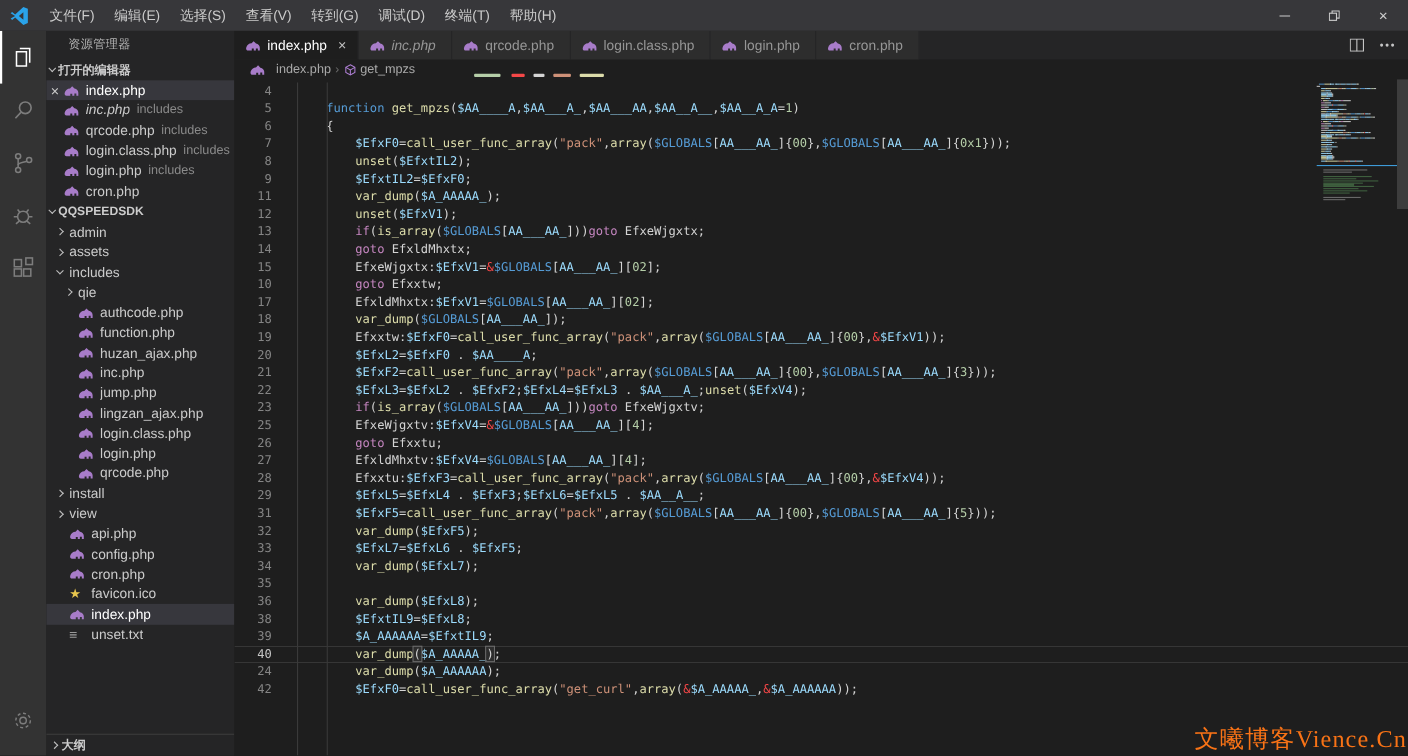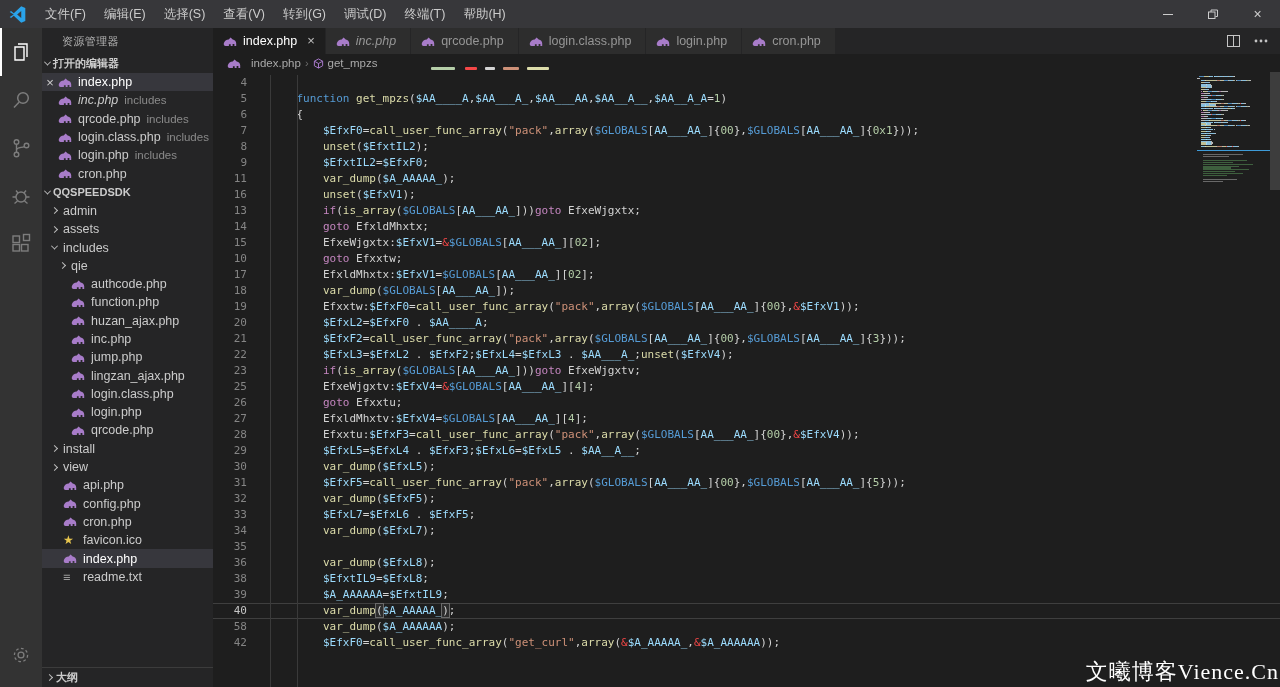--- a/index.html
+++ b/index.html
@@ -386,21 +386,21 @@
         <span class="ficon">
           <svg width="14" height="11" viewBox="0 0 14 11">
             <path fill="#a87cc9" d="M2.6 10 C1 10 .4 8.6 .9 7.1 C1.5 5 3.3 3.4 5.7 3.4 L7.6 1.4 L9.7 3.5 C11.8 3.9 13.2 5.5 13.2 7.3 L13.2 10 L11.4 10 L11.4 8 L9.6 8 L9.6 10 L7.7 10 L7.7 8.2 L5.9 8.2 L5.9 10 Z"></path>
           </svg>
         </span>
         <span class="lbl">index.php</span>
       </div>
       <div class="row" style="padding-left: 10px;">
         <span class="tree-chev"></span>
         <span class="txt-icon">≡</span>
-        <span class="lbl">readme.txt</span>
+        <span class="lbl">unset.txt</span>
       </div>
     </div>
   <div class="outline-bar">
     <span class="chev right"></span>
     <span>大纲</span>
   </div>
 </div>
 
 <div class="editor">
   <div class="tabbar">
@@ -494,48 +494,47 @@
     <div class="indent-guide" style="left:57px"></div>
     <div class="indent-guide" style="left:84px"></div>
     <div id="code-lines">
         <div class="code-line"><span class="ln">4</span><span class="lc"></span></div>
         <div class="code-line"><span class="ln">5</span><span class="lc"><span class="t-pl">    </span><span class="t-kw">function</span><span class="t-pl"> </span><span class="t-fn">get_mpzs</span><span class="t-pl">(</span><span class="t-var">$AA____A</span><span class="t-pl">,</span><span class="t-var">$AA___A_</span><span class="t-pl">,</span><span class="t-var">$AA___AA</span><span class="t-pl">,</span><span class="t-var">$AA__A__</span><span class="t-pl">,</span><span class="t-var">$AA__A_A</span><span class="t-pl">=</span><span class="t-num">1</span><span class="t-pl">)</span></span></div>
         <div class="code-line"><span class="ln">6</span><span class="lc"><span class="t-pl">    {</span></span></div>
         <div class="code-line"><span class="ln">7</span><span class="lc"><span class="t-pl">        </span><span class="t-var">$EfxF0</span><span class="t-pl">=</span><span class="t-fn">call_user_func_array</span><span class="t-pl">(</span><span class="t-str">"pack"</span><span class="t-pl">,</span><span class="t-fn">array</span><span class="t-pl">(</span><span class="t-kw">$GLOBALS</span><span class="t-pl">[</span><span class="t-var">AA___AA_</span><span class="t-pl">]{</span><span class="t-num">00</span><span class="t-pl">},</span><span class="t-kw">$GLOBALS</span><span class="t-pl">[</span><span class="t-var">AA___AA_</span><span class="t-pl">]{</span><span class="t-num">0x1</span><span class="t-pl">}));</span></span></div>
         <div class="code-line"><span class="ln">8</span><span class="lc"><span class="t-pl">        </span><span class="t-fn">unset</span><span class="t-pl">(</span><span class="t-var">$EfxtIL2</span><span class="t-pl">);</span></span></div>
         <div class="code-line"><span class="ln">9</span><span class="lc"><span class="t-pl">        </span><span class="t-var">$EfxtIL2</span><span class="t-pl">=</span><span class="t-var">$EfxF0</span><span class="t-pl">;</span></span></div>
         <div class="code-line"><span class="ln">11</span><span class="lc"><span class="t-pl">        </span><span class="t-fn">var_dump</span><span class="t-pl">(</span><span class="t-var">$A_AAAAA_</span><span class="t-pl">);</span></span></div>
-        <div class="code-line"><span class="ln">16</span><span class="lc"><span class="t-pl">        </span><span class="t-fn">unset</span><span class="t-pl">(</span><span class="t-var">$EfxV1</span><span class="t-pl">);</span></span></div>
+        <div class="code-line"><span class="ln">12</span><span class="lc"><span class="t-pl">        </span><span class="t-fn">unset</span><span class="t-pl">(</span><span class="t-var">$EfxV1</span><span class="t-pl">);</span></span></div>
         <div class="code-line"><span class="ln">13</span><span class="lc"><span class="t-pl">        </span><span class="t-ctl">if</span><span class="t-pl">(</span><span class="t-fn">is_array</span><span class="t-pl">(</span><span class="t-kw">$GLOBALS</span><span class="t-pl">[</span><span class="t-var">AA___AA_</span><span class="t-pl">]))</span><span class="t-ctl">goto</span><span class="t-pl"> EfxeWjgxtx;</span></span></div>
         <div class="code-line"><span class="ln">14</span><span class="lc"><span class="t-pl">        </span><span class="t-ctl">goto</span><span class="t-pl"> EfxldMhxtx;</span></span></div>
         <div class="code-line"><span class="ln">15</span><span class="lc"><span class="t-pl">        </span><span class="t-pl">EfxeWjgxtx:</span><span class="t-var">$EfxV1</span><span class="t-pl">=</span><span class="t-amp">&amp;</span><span class="t-kw">$GLOBALS</span><span class="t-pl">[</span><span class="t-var">AA___AA_</span><span class="t-pl">][</span><span class="t-num">02</span><span class="t-pl">];</span></span></div>
         <div class="code-line"><span class="ln">10</span><span class="lc"><span class="t-pl">        </span><span class="t-ctl">goto</span><span class="t-pl"> Efxxtw;</span></span></div>
         <div class="code-line"><span class="ln">17</span><span class="lc"><span class="t-pl">        </span><span class="t-pl">EfxldMhxtx:</span><span class="t-var">$EfxV1</span><span class="t-pl">=</span><span class="t-kw">$GLOBALS</span><span class="t-pl">[</span><span class="t-var">AA___AA_</span><span class="t-pl">][</span><span class="t-num">02</span><span class="t-pl">];</span></span></div>
         <div class="code-line"><span class="ln">18</span><span class="lc"><span class="t-pl">        </span><span class="t-fn">var_dump</span><span class="t-pl">(</span><span class="t-kw">$GLOBALS</span><span class="t-pl">[</span><span class="t-var">AA___AA_</span><span class="t-pl">]);</span></span></div>
         <div class="code-line"><span class="ln">19</span><span class="lc"><span class="t-pl">        </span><span class="t-pl">Efxxtw:</span><span class="t-var">$EfxF0</span><span class="t-pl">=</span><span class="t-fn">call_user_func_array</span><span class="t-pl">(</span><span class="t-str">"pack"</span><span class="t-pl">,</span><span class="t-fn">array</span><span class="t-pl">(</span><span class="t-kw">$GLOBALS</span><span class="t-pl">[</span><span class="t-var">AA___AA_</span><span class="t-pl">]{</span><span class="t-num">00</span><span class="t-pl">},</span><span class="t-amp">&amp;</span><span class="t-var">$EfxV1</span><span class="t-pl">));</span></span></div>
         <div class="code-line"><span class="ln">20</span><span class="lc"><span class="t-pl">        </span><span class="t-var">$EfxL2</span><span class="t-pl">=</span><span class="t-var">$EfxF0</span><span class="t-pl"> . </span><span class="t-var">$AA____A</span><span class="t-pl">;</span></span></div>
         <div class="code-line"><span class="ln">21</span><span class="lc"><span class="t-pl">        </span><span class="t-var">$EfxF2</span><span class="t-pl">=</span><span class="t-fn">call_user_func_array</span><span class="t-pl">(</span><span class="t-str">"pack"</span><span class="t-pl">,</span><span class="t-fn">array</span><span class="t-pl">(</span><span class="t-kw">$GLOBALS</span><span class="t-pl">[</span><span class="t-var">AA___AA_</span><span class="t-pl">]{</span><span class="t-num">00</span><span class="t-pl">},</span><span class="t-kw">$GLOBALS</span><span class="t-pl">[</span><span class="t-var">AA___AA_</span><span class="t-pl">]{</span><span class="t-num">3</span><span class="t-pl">}));</span></span></div>
         <div class="code-line"><span class="ln">22</span><span class="lc"><span class="t-pl">        </span><span class="t-var">$EfxL3</span><span class="t-pl">=</span><span class="t-var">$EfxL2</span><span class="t-pl"> . </span><span class="t-var">$EfxF2</span><span class="t-pl">;</span><span class="t-var">$EfxL4</span><span class="t-pl">=</span><span class="t-var">$EfxL3</span><span class="t-pl"> . </span><span class="t-var">$AA___A_</span><span class="t-pl">;</span><span class="t-fn">unset</span><span class="t-pl">(</span><span class="t-var">$EfxV4</span><span class="t-pl">);</span></span></div>
         <div class="code-line"><span class="ln">23</span><span class="lc"><span class="t-pl">        </span><span class="t-ctl">if</span><span class="t-pl">(</span><span class="t-fn">is_array</span><span class="t-pl">(</span><span class="t-kw">$GLOBALS</span><span class="t-pl">[</span><span class="t-var">AA___AA_</span><span class="t-pl">]))</span><span class="t-ctl">goto</span><span class="t-pl"> EfxeWjgxtv;</span></span></div>
         <div class="code-line"><span class="ln">25</span><span class="lc"><span class="t-pl">        </span><span class="t-pl">EfxeWjgxtv:</span><span class="t-var">$EfxV4</span><span class="t-pl">=</span><span class="t-amp">&amp;</span><span class="t-kw">$GLOBALS</span><span class="t-pl">[</span><span class="t-var">AA___AA_</span><span class="t-pl">][</span><span class="t-num">4</span><span class="t-pl">];</span></span></div>
         <div class="code-line"><span class="ln">26</span><span class="lc"><span class="t-pl">        </span><span class="t-ctl">goto</span><span class="t-pl"> Efxxtu;</span></span></div>
         <div class="code-line"><span class="ln">27</span><span class="lc"><span class="t-pl">        </span><span class="t-pl">EfxldMhxtv:</span><span class="t-var">$EfxV4</span><span class="t-pl">=</span><span class="t-kw">$GLOBALS</span><span class="t-pl">[</span><span class="t-var">AA___AA_</span><span class="t-pl">][</span><span class="t-num">4</span><span class="t-pl">];</span></span></div>
         <div class="code-line"><span class="ln">28</span><span class="lc"><span class="t-pl">        </span><span class="t-pl">Efxxtu:</span><span class="t-var">$EfxF3</span><span class="t-pl">=</span><span class="t-fn">call_user_func_array</span><span class="t-pl">(</span><span class="t-str">"pack"</span><span class="t-pl">,</span><span class="t-fn">array</span><span class="t-pl">(</span><span class="t-kw">$GLOBALS</span><span class="t-pl">[</span><span class="t-var">AA___AA_</span><span class="t-pl">]{</span><span class="t-num">00</span><span class="t-pl">},</span><span class="t-amp">&amp;</span><span class="t-var">$EfxV4</span><span class="t-pl">));</span></span></div>
         <div class="code-line"><span class="ln">29</span><span class="lc"><span class="t-pl">        </span><span class="t-var">$EfxL5</span><span class="t-pl">=</span><span class="t-var">$EfxL4</span><span class="t-pl"> . </span><span class="t-var">$EfxF3</span><span class="t-pl">;</span><span class="t-var">$EfxL6</span><span class="t-pl">=</span><span class="t-var">$EfxL5</span><span class="t-pl"> . </span><span class="t-var">$AA__A__</span><span class="t-pl">;</span></span></div>
-        <div class="code-line"><span class="ln">30</span><span class="lc"><span class="t-pl">        </span><span class="t-fn">var_dump</span><span class="t-pl">(</span><span class="t-var">$EfxL5</span><span class="t-pl">);</span></span></div>
         <div class="code-line"><span class="ln">31</span><span class="lc"><span class="t-pl">        </span><span class="t-var">$EfxF5</span><span class="t-pl">=</span><span class="t-fn">call_user_func_array</span><span class="t-pl">(</span><span class="t-str">"pack"</span><span class="t-pl">,</span><span class="t-fn">array</span><span class="t-pl">(</span><span class="t-kw">$GLOBALS</span><span class="t-pl">[</span><span class="t-var">AA___AA_</span><span class="t-pl">]{</span><span class="t-num">00</span><span class="t-pl">},</span><span class="t-kw">$GLOBALS</span><span class="t-pl">[</span><span class="t-var">AA___AA_</span><span class="t-pl">]{</span><span class="t-num">5</span><span class="t-pl">}));</span></span></div>
         <div class="code-line"><span class="ln">32</span><span class="lc"><span class="t-pl">        </span><span class="t-fn">var_dump</span><span class="t-pl">(</span><span class="t-var">$EfxF5</span><span class="t-pl">);</span></span></div>
         <div class="code-line"><span class="ln">33</span><span class="lc"><span class="t-pl">        </span><span class="t-var">$EfxL7</span><span class="t-pl">=</span><span class="t-var">$EfxL6</span><span class="t-pl"> . </span><span class="t-var">$EfxF5</span><span class="t-pl">;</span></span></div>
         <div class="code-line"><span class="ln">34</span><span class="lc"><span class="t-pl">        </span><span class="t-fn">var_dump</span><span class="t-pl">(</span><span class="t-var">$EfxL7</span><span class="t-pl">);</span></span></div>
         <div class="code-line"><span class="ln">35</span></div>
         <div class="code-line"><span class="ln">36</span><span class="lc"><span class="t-pl">        </span><span class="t-fn">var_dump</span><span class="t-pl">(</span><span class="t-var">$EfxL8</span><span class="t-pl">);</span></span></div>
         <div class="code-line"><span class="ln">38</span><span class="lc"><span class="t-pl">        </span><span class="t-var">$EfxtIL9</span><span class="t-pl">=</span><span class="t-var">$EfxL8</span><span class="t-pl">;</span></span></div>
         <div class="code-line"><span class="ln">39</span><span class="lc"><span class="t-pl">        </span><span class="t-var">$A_AAAAAA</span><span class="t-pl">=</span><span class="t-var">$EfxtIL9</span><span class="t-pl">;</span></span></div>
         <div class="code-line current"><span class="ln">40</span><span class="lc"><span class="t-pl">        </span><span class="t-fn">var_dump</span><span class="t-brk">(</span><span class="t-var">$A_AAAAA_</span><span class="t-brk">)</span><span class="t-pl">;</span></span></div>
-        <div class="code-line"><span class="ln">58</span><span class="lc"><span class="t-pl">        </span><span class="t-fn">var_dump</span><span class="t-pl">(</span><span class="t-var">$A_AAAAAA</span><span class="t-pl">);</span></span></div>
+        <div class="code-line"><span class="ln">24</span><span class="lc"><span class="t-pl">        </span><span class="t-fn">var_dump</span><span class="t-pl">(</span><span class="t-var">$A_AAAAAA</span><span class="t-pl">);</span></span></div>
         <div class="code-line"><span class="ln">42</span><span class="lc"><span class="t-pl">        </span><span class="t-var">$EfxF0</span><span class="t-pl">=</span><span class="t-fn">call_user_func_array</span><span class="t-pl">(</span><span class="t-str">"get_curl"</span><span class="t-pl">,</span><span class="t-fn">array</span><span class="t-pl">(</span><span class="t-amp">&amp;</span><span class="t-var">$A_AAAAA_</span><span class="t-pl">,</span><span class="t-amp">&amp;</span><span class="t-var">$A_AAAAAA</span><span class="t-pl">));</span></span></div>
       </div>
     <div class="minimap" id="minimap">
         <div class="mm-seg" style="top: 1.9px; left: 2.2px; width: 4.4px; background: rgb(86, 156, 214);"></div>
         <div class="mm-seg" style="top: 1.9px; left: 7.15px; width: 4.4px; background: rgb(220, 220, 170);"></div>
         <div class="mm-seg" style="top: 1.9px; left: 11.55px; width: 0.55px; background: rgb(212, 212, 212);"></div>
         <div class="mm-seg" style="top: 1.9px; left: 12.1px; width: 4.4px; background: rgb(156, 220, 254);"></div>
         <div class="mm-seg" style="top: 1.9px; left: 16.5px; width: 0.55px; background: rgb(212, 212, 212);"></div>
         <div class="mm-seg" style="top: 1.9px; left: 17.05px; width: 4.4px; background: rgb(156, 220, 254);"></div>
         <div class="mm-seg" style="top: 1.9px; left: 21.45px; width: 0.55px; background: rgb(212, 212, 212);"></div>
@@ -847,13 +846,13 @@
         <div class="mm-seg" style="top: 101px; left: 6px; width: 24px; background: rgb(84, 138, 84); opacity: 0.6;"></div>
         <div class="mm-seg" style="top: 104.8px; left: 6px; width: 34px; background: rgb(154, 154, 154); opacity: 0.6;"></div>
         <div class="mm-seg" style="top: 106.7px; left: 6px; width: 20px; background: rgb(154, 154, 154); opacity: 0.6;"></div>
       </div>
     <div class="scrollbar">
       <div class="sb-slider"></div>
     </div>
   </div>
 </div>
 
-<div class="watermark" id="watermark" style="color: #ffffff; margin-left: 44px;">文曦博客Vience.Cn</div>
+<div class="watermark" id="watermark" style="color: #f97316; margin-left: 44px;">文曦博客Vience.Cn</div>
 
 </body></html>

